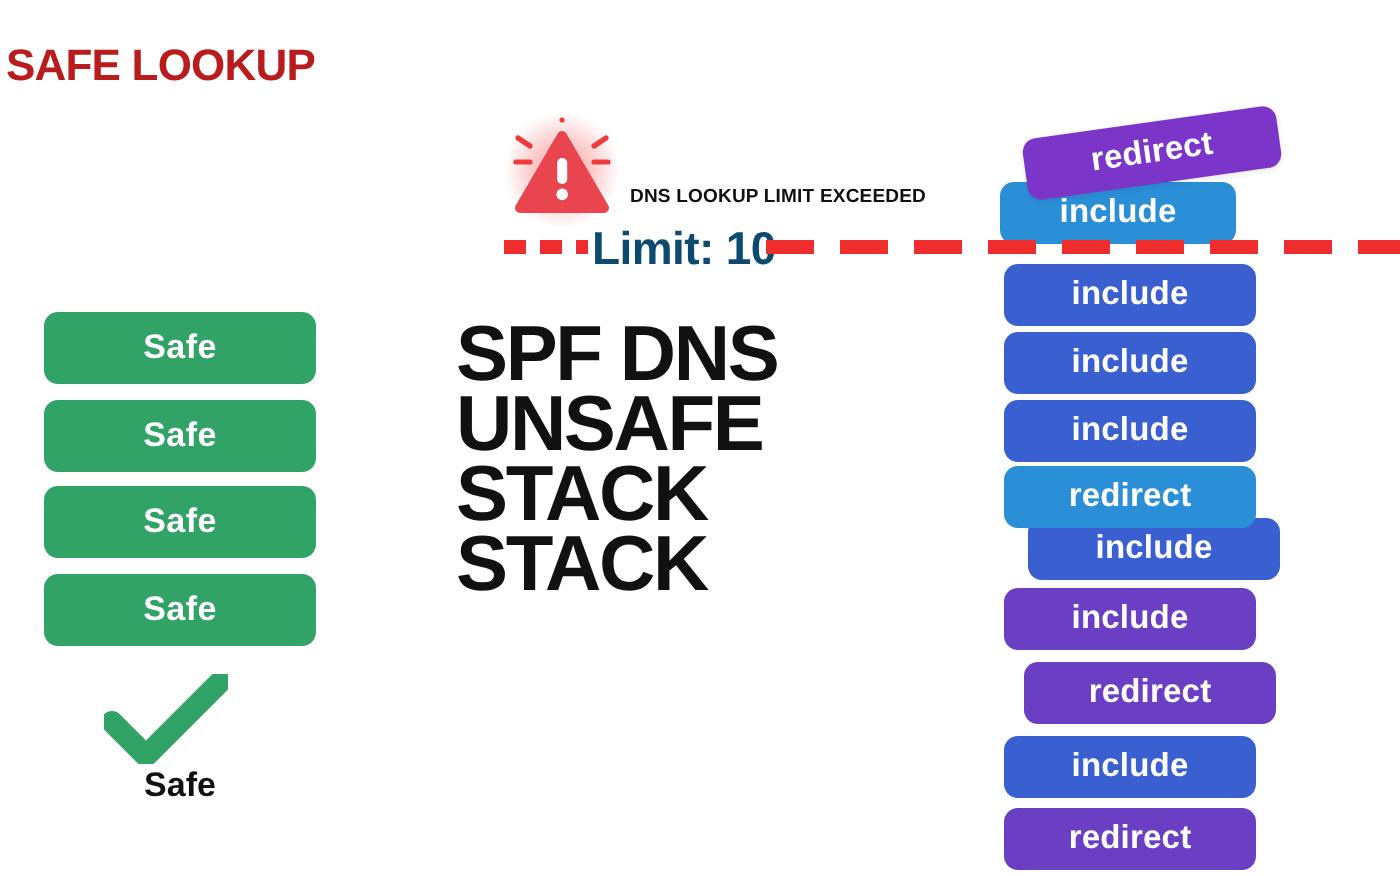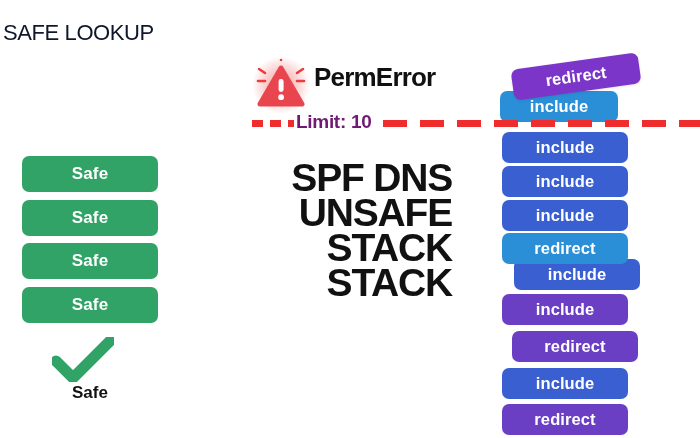--- a/index.html
+++ b/index.html
@@ -13,22 +13,22 @@
     height: 438px;
     background: #ffffff;
     overflow: hidden;
     font-family: "Liberation Sans", sans-serif;
     -webkit-font-smoothing: antialiased;
   }
 
   
   .heading {
     position: absolute;
-    font-weight: normal;
-    color: #0f172a;
+    font-weight: bold;
+    color: #b91c1c;
     letter-spacing: -0.4px;
     white-space: nowrap;
   }
   #heading-safe {
     left: 3px;
     top: 20px;
     font-size: 22px;
   }
   #heading-unsafe {
     left: 409px;
@@ -74,21 +74,21 @@
     font-weight: bold;
     color: #111111;
   }
 
   
   #center-title {
     position: absolute;
     left: 228px;
     top: 160px;
     width: 224px;
-    text-align: right;
+    text-align: left;
     font-size: 39px;
     line-height: 35px;
     font-weight: bold;
     color: #111111;
     letter-spacing: -1.2px;
   }
   #center-title div { display: block; }
 
   
   #warn-icon {
@@ -127,23 +127,23 @@
     width: 42px;
     height: 7px;
     background: repeating-linear-gradient(to right,
         #ef2d2d 0px, #ef2d2d 11px,
         rgba(255,255,255,0) 11px, rgba(255,255,255,0) 18px);
   }
   #limit-label {
     position: absolute;
     left: 296px;
     top: 111px;
-    font-size: 19px;
-    font-weight: bold;
-    color: #701a75;
+    font-size: 23px;
+    font-weight: bold;
+    color: #0c4a6e;
     letter-spacing: -0.3px;
     white-space: nowrap;
   }
   #limit-line-right {
     position: absolute;
     left: 383px;
     top: 120px;
     width: 317px;
     height: 7px;
     background: repeating-linear-gradient(to right,
@@ -200,21 +200,21 @@
       <line x1="7" y1="14" x2="13" y2="18"></line>
       <line x1="6" y1="26" x2="13" y2="26"></line>
       <line x1="51" y1="14" x2="45" y2="18"></line>
       <line x1="52" y1="26" x2="45" y2="26"></line>
       <line x1="29" y1="5" x2="29" y2="5"></line>
     </g>
     <path d="M29 13 L50 49 L8 49 Z" fill="#e8454f" rx="3" stroke="#e8454f" stroke-width="5" stroke-linejoin="round"></path>
     <rect x="26.6" y="24" width="5" height="13" rx="2.4" fill="#ffffff"></rect>
     <circle cx="29.1" cy="42.2" r="2.9" fill="#ffffff"></circle>
   </svg>
-  <div id="permerror-title">PermError</div>
+  <div id="permerror-sub">DNS LOOKUP LIMIT EXCEEDED</div>
 
   <div id="limit-line-left"></div>
   <div id="limit-label">Limit: 10</div>
   <div id="limit-line-right"></div>
 
   <div id="center-title">
     <div>SPF DNS</div>
     <div>UNSAFE</div>
     <div>STACK</div>
     <div>STACK</div>

